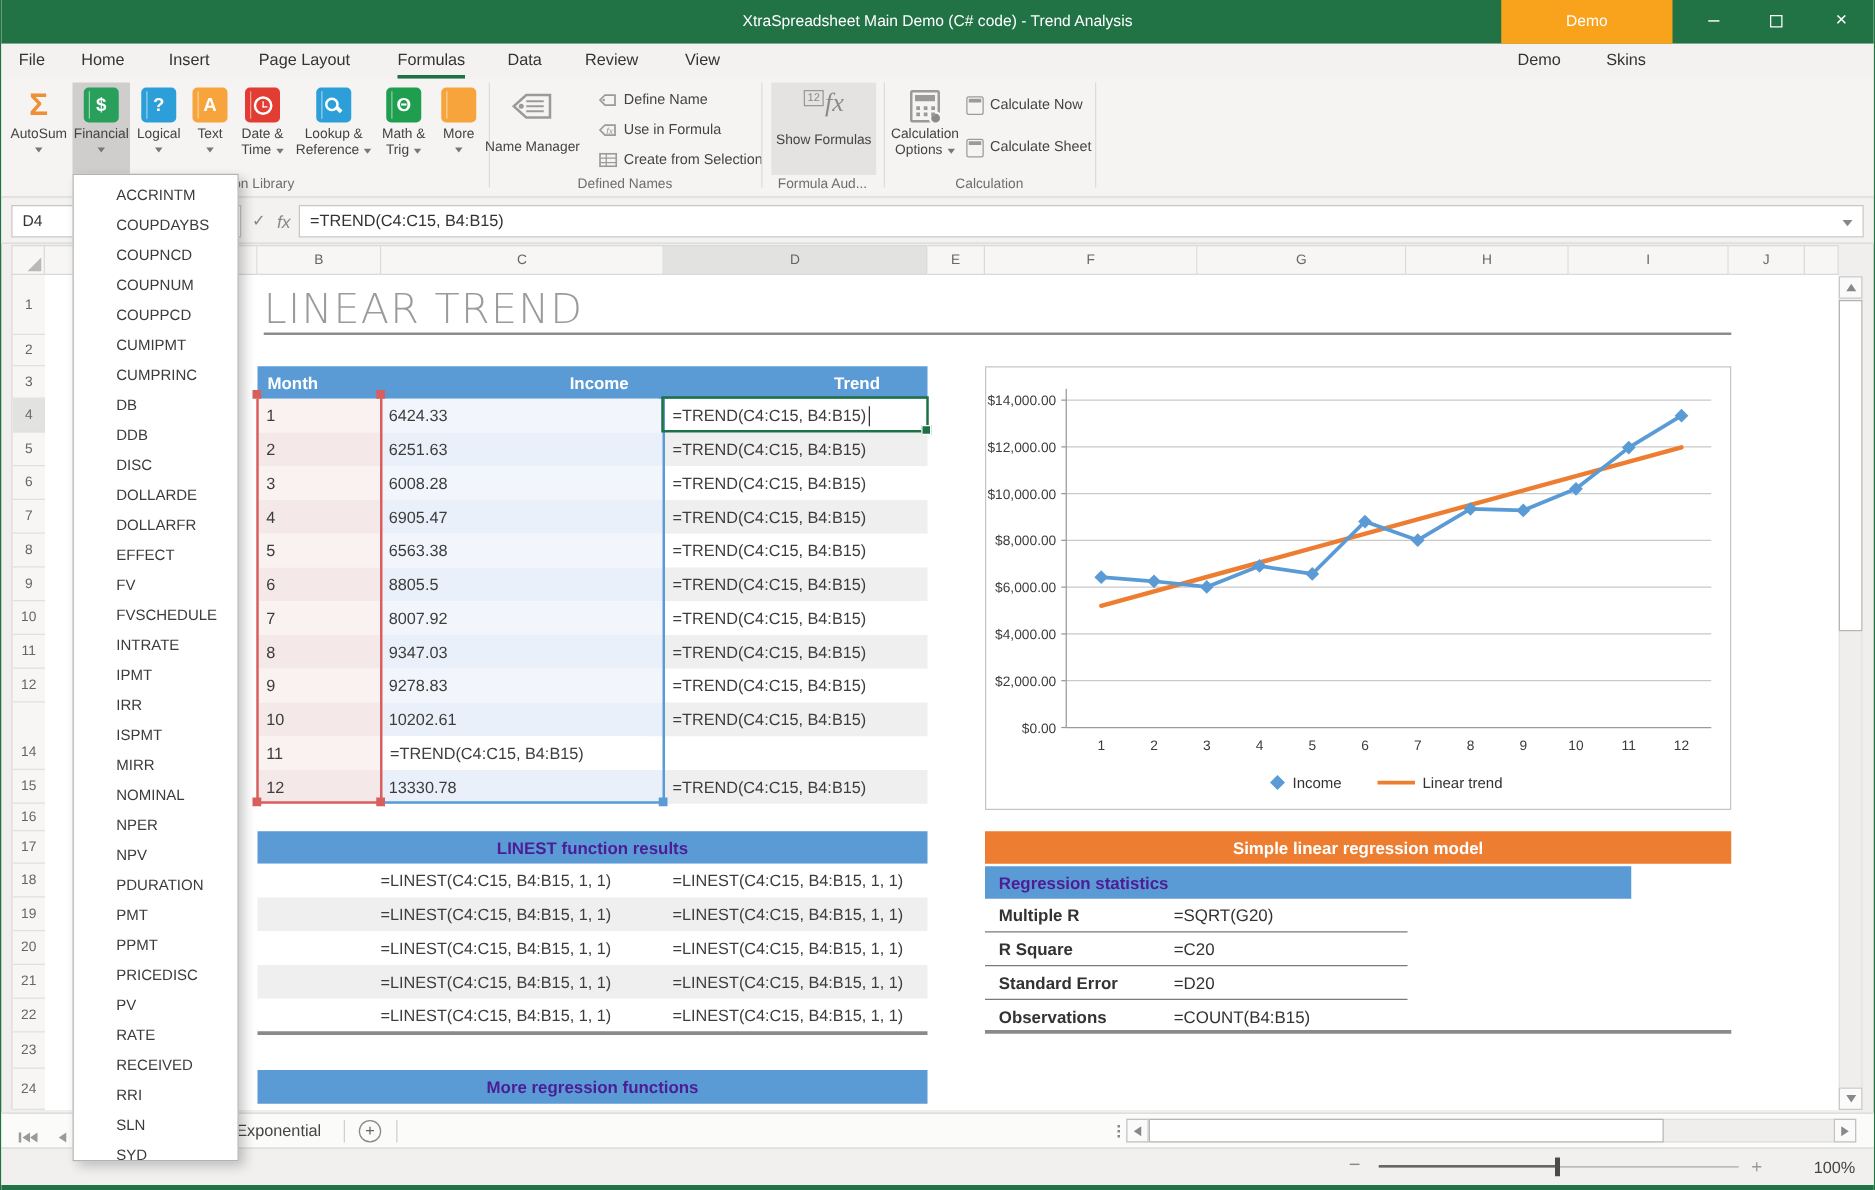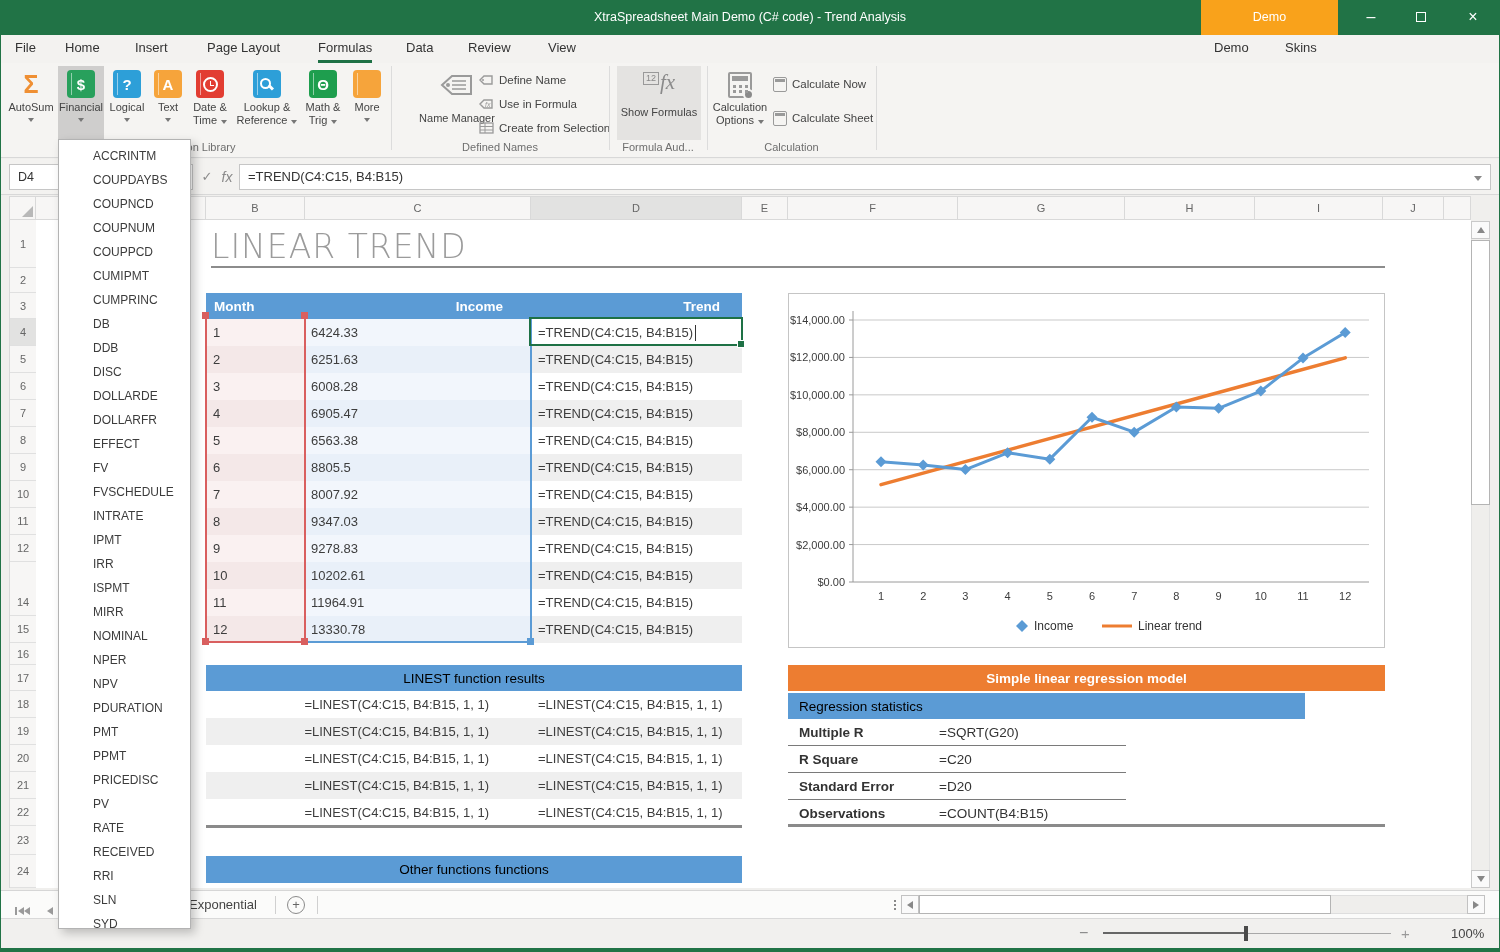--- a/index.html
+++ b/index.html
@@ -88,36 +88,36 @@
   .gridbg { position:absolute; left:35px; top:220px; width:1435px; height:668px; background:#fff; }
 
   
   .sheet-title { position:absolute; left:210px; top:227px; font-size:33px; color:#9b9b9b; font-weight:200;
                  font-family:"DejaVu Sans",sans-serif; letter-spacing:1px; }
   .title-rule { position:absolute; left:210px; top:266px; width:1174px; height:2px; background:#8c8c8c; }
   .tbl-head { position:absolute; left:205px; top:293px; width:536px; height:26px; background:#5B9BD5; color:#fff;
               display:flex; align-items:center; font-size:13.5px; font-weight:bold; }
   .th-month { width:99px; padding-left:8px; }
   .th-income { width:226px; text-align:right; padding-right:28px; }
-  .th-trend { width:211px; text-align:right; padding-right:22px; }
+  .th-trend { width:211px; text-align:right; padding-right:38px; }
   #table-rows { position:absolute; left:205px; top:319px; width:536px; }
   .trow { display:flex; height:27px; }
   .tc { font-size:13px; color:#3d3d3d; display:flex; align-items:center; }
   .tc.b { width:99px; padding-left:7px; }
   .tc.c { width:226px; padding-left:6px; }
   .tc.d { width:211px; padding-left:7px; }
   .b0 { background:#faf1f1; } .b1 { background:#f4e8e8; }
   .c0 { background:#f2f6fc; } .c1 { background:#e9f0f9; }
   .d0 { background:#ffffff; } .d1 { background:#efefef; }
   .rng { position:absolute; }
   .caret { display:inline-block; width:1px; height:16px; background:#333; margin-left:2px; }
   #active-cell { position:absolute; left:528px; top:317px; width:214px; height:29px; border:2px solid #1E7145; }
   #active-cell::after { content:''; position:absolute; right:-4px; bottom:-4px; width:6px; height:6px;
                         background:#1E7145; border:1px solid #fff; }
-  .sec-blue { position:absolute; background:#5B9BD5; color:#000000; font-size:13.5px; font-weight:normal;
+  .sec-blue { position:absolute; background:#5B9BD5; color:#4c1d95; font-size:13.5px; font-weight:bold;
               display:flex; align-items:center; justify-content:center; }
   .sec-blue.left { justify-content:flex-start; padding-left:11px; }
   .sec-orange { position:absolute; background:#ED7D31; color:#fff; font-size:13.5px; font-weight:bold;
                 display:flex; align-items:center; justify-content:center; }
   #linest-rows { position:absolute; left:205px; top:691px; width:536px; }
   .lrow { display:flex; height:27px; }
   .lc { font-size:13px; color:#3d3d3d; display:flex; align-items:center; }
   .lc.l { width:325px; justify-content:flex-end; padding-right:42px; }
   .lc.r { width:211px; padding-left:7px; }
   .thick-rule { position:absolute; left:205px; top:825px; width:536px; height:3px; background:#8a8a8a; }
@@ -246,21 +246,21 @@
       <div class="fn-label"><span>Trig</span><span class="chev inline"></span></div>
     </div>
     <div class="fn-btn" style="left:344px;width:44px">
       <div class="book double" style="background:#f6a43b"></div>
       <div class="fn-label">More</div>
       <div class="chev"></div>
     </div>
     <div class="grp-label" style="left:0;width:390px">Function Library</div>
     <div class="divider" style="left:390px"></div>
 
-    <div class="big-btn" style="left:417px;width:78px">
+    <div class="big-btn" style="left:386px;width:78px">
       <svg width="34" height="26" viewBox="0 0 34 26">
           <path d="M2 13 L12 4 L31 4 L31 22 L12 22 Z" fill="none" stroke="#9a9a9a" stroke-width="2"></path>
           <path d="M12 9 h14 M12 13 h14 M12 17 h14" stroke="#9a9a9a" stroke-width="1.5" fill="none"></path>
           <circle cx="8" cy="13" r="2" fill="#9a9a9a"></circle>
         </svg>
       <div class="fn-label" style="margin-top:14px">Name Manager</div>
     </div>
     <div class="dn-item" style="left:478px;top:6px">
       <svg width="15" height="12" viewBox="0 0 15 12">
           <path d="M1 6 L5 2 L13 2 L13 10 L5 10 Z" fill="none" stroke="#9a9a9a" stroke-width="1.4"></path>
@@ -444,21 +444,20 @@
       </div>
       <div class="trow">
         <div class="tc b b1">10</div>
         <div class="tc c c1">10202.61</div>
         <div class="tc d d1">
           <span>=TREND(C4:C15, B4:B15)</span>
         </div>
       </div>
       <div class="trow">
         <div class="tc b b0">11</div>
-        <div class="tc c c0">11964.91</div>
         <div class="tc d d0">
           <span>=TREND(C4:C15, B4:B15)</span>
         </div>
       </div>
       <div class="trow">
         <div class="tc b b1">12</div>
         <div class="tc c c1">13330.78</div>
         <div class="tc d d1">
           <span>=TREND(C4:C15, B4:B15)</span>
         </div>
@@ -495,21 +494,21 @@
       <div class="lrow" style="background: rgb(239, 239, 239);">
         <div class="lc l">=LINEST(C4:C15, B4:B15, 1, 1)</div>
         <div class="lc r">=LINEST(C4:C15, B4:B15, 1, 1)</div>
       </div>
       <div class="lrow" style="background: rgb(255, 255, 255);">
         <div class="lc l">=LINEST(C4:C15, B4:B15, 1, 1)</div>
         <div class="lc r">=LINEST(C4:C15, B4:B15, 1, 1)</div>
       </div>
     </div>
   <div class="thick-rule"></div>
-  <div class="sec-blue" style="left:205px;top:856px;width:536px;height:27px">Other functions functions</div>
+  <div class="sec-blue" style="left:205px;top:856px;width:536px;height:27px">More regression functions</div>
 
   <div class="sec-orange" style="left:787px;top:665px;width:597px;height:26px">Simple linear regression model</div>
   <div class="sec-blue left" style="left:787px;top:693px;width:517px;height:26px">Regression statistics</div>
   <div id="stat-rows">
       <div class="srow">
         <div class="lab">Multiple R</div>
         <div class="val">=SQRT(G20)</div>
         <div class="u1"></div>
       </div>
       <div class="srow">

